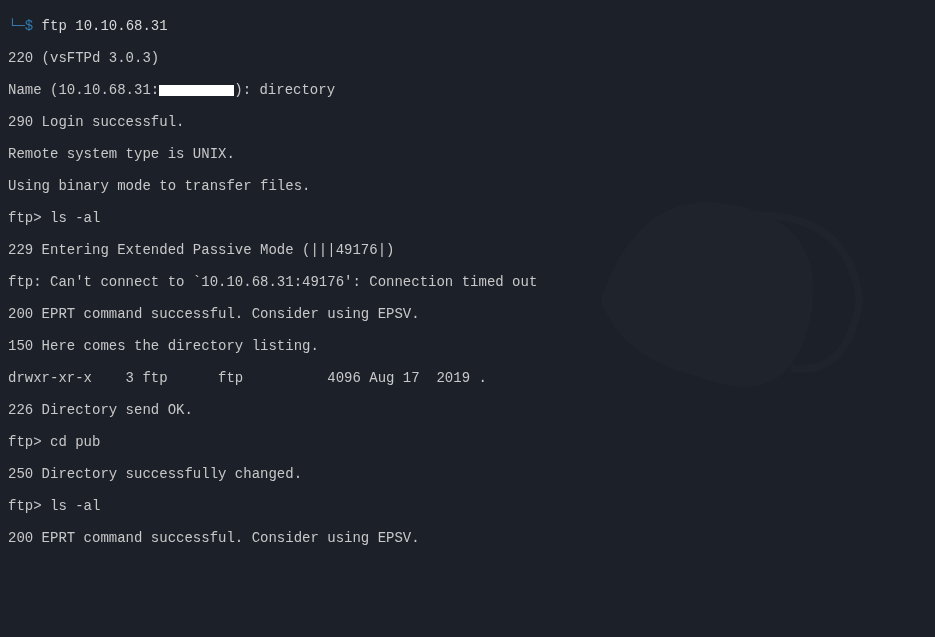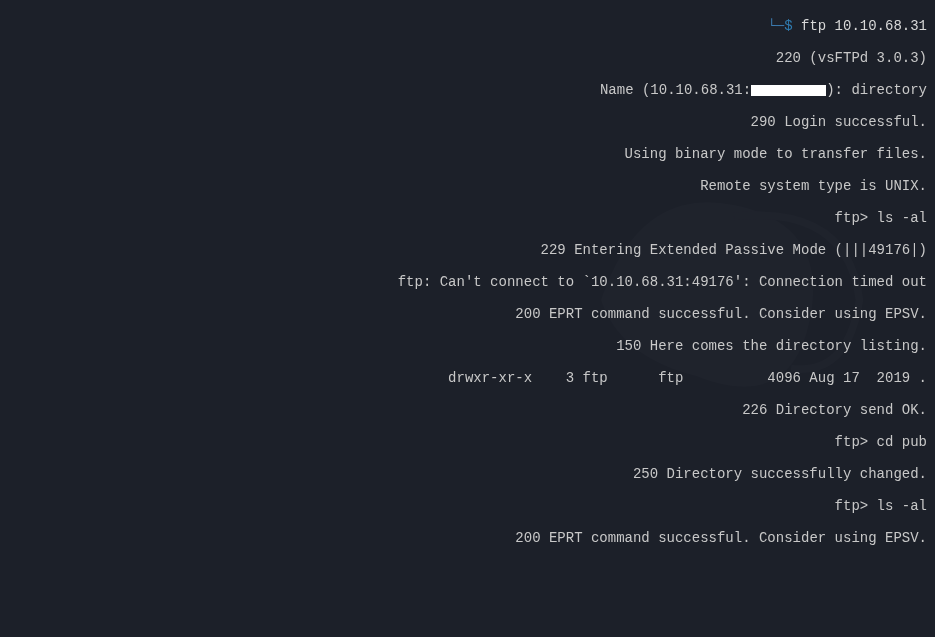--- a/index.html
+++ b/index.html
@@ -30,21 +30,20 @@
       z-index: 0;
     }
     .terminal-content {
       position: relative;
       z-index: 1;
       white-space: pre;
     }
     .line {
       display: block;
       min-height: 16px;
-      text-align: right;
     }
     .prompt-box {
       color: #3c7bb0;
     }
     .dollar {
       color: #2f7bb0;
     }
     .redacted {
       display: inline-block;
       background: #fff;
@@ -62,22 +61,22 @@
 <svg class="watermark" viewBox="0 0 100 100">
   <path d="M20,50 Q30,20 55,25 Q80,30 75,55 Q70,80 45,70 Q25,65 20,50 M50,35 Q65,38 62,55 Q58,68 45,60 Q35,52 50,35" fill="#667"></path>
   <path d="M55,28 Q85,25 88,50 Q85,70 70,68" fill="none" stroke="#667" stroke-width="2"></path>
 </svg>
 
 <div class="terminal-content">
 <span class="line"><span class="prompt-box">└─</span><span class="dollar">$</span><span class="cmd"> ftp 10.10.68.31</span></span>
 <span class="line">220 (vsFTPd 3.0.3)</span>
 <span class="line"><span>Name (10.10.68.31:</span><span class="redacted"></span><span>): directory</span></span>
 <span class="line">290 Login successful.</span>
+<span class="line">Remote system type is UNIX.</span>
 <span class="line">Using binary mode to transfer files.</span>
-<span class="line">Remote system type is UNIX.</span>
 <span class="line">ftp&gt; ls -al</span>
 <span class="line">229 Entering Extended Passive Mode (|||49176|)</span>
 <span class="line">ftp: Can't connect to `10.10.68.31:49176': Connection timed out</span>
 <span class="line">200 EPRT command successful. Consider using EPSV.</span>
 <span class="line">150 Here comes the directory listing.</span>
 <span class="line">drwxr-xr-x    3 ftp      ftp          4096 Aug 17  2019 .</span>
 <span class="line">226 Directory send OK.</span>
 <span class="line">ftp&gt; cd pub</span>
 <span class="line">250 Directory successfully changed.</span>
 <span class="line">ftp&gt; ls -al</span>

